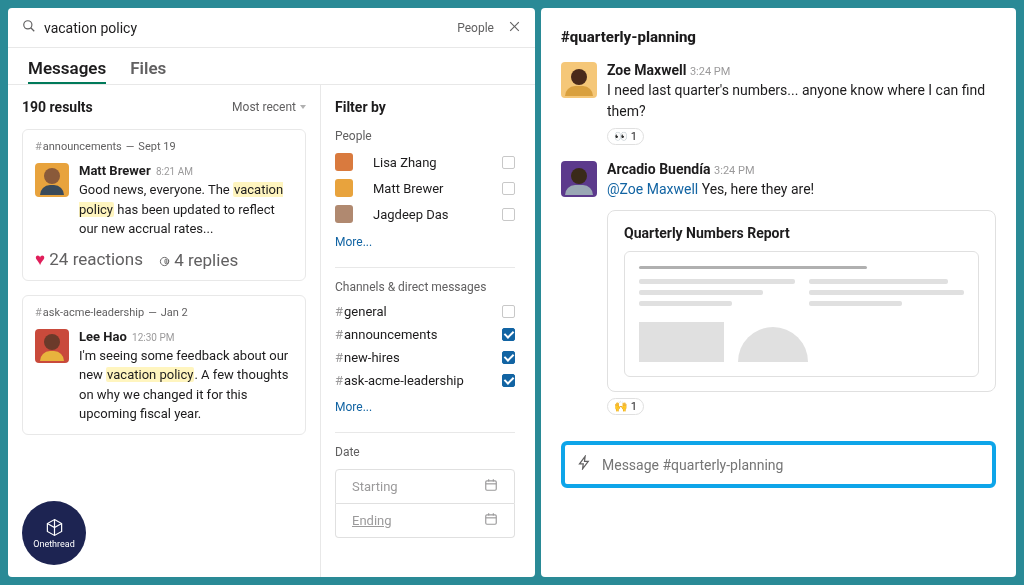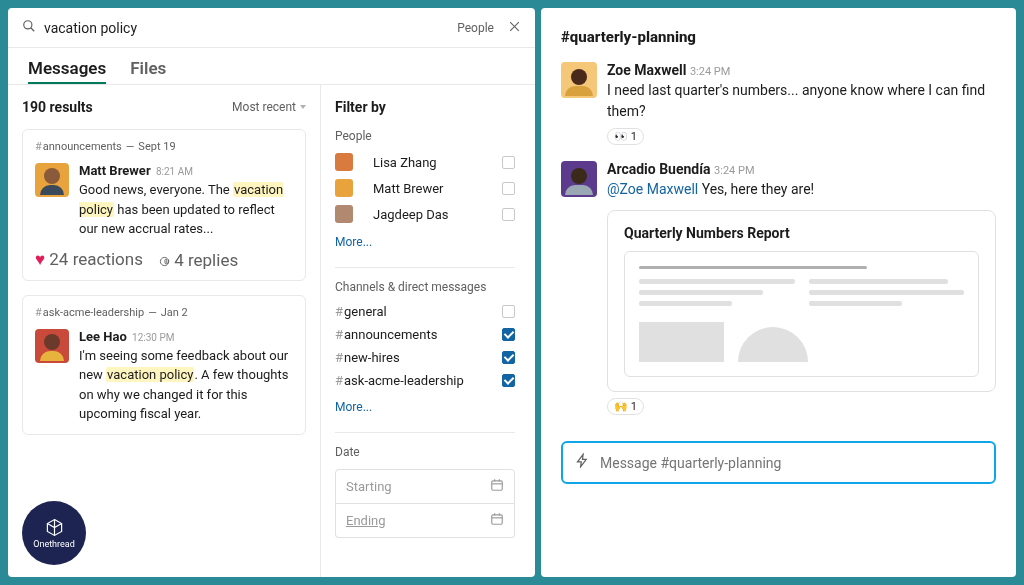--- a/index.html
+++ b/index.html
@@ -60,21 +60,21 @@
 .mini-av { width: 18px; height: 18px; border-radius: 3px; }
 .mini-av.c1 { background: #D97A3E; }
 .mini-av.c2 { background: #E8A33D; }
 .mini-av.c3 { background: #B08970; }
 .chk { width: 13px; height: 13px; border: 1px solid #c8c8c8; border-radius: 2px; cursor: pointer; }
 .chk.on { background: #1264a3; border-color: #1264a3; position: relative; }
 .chk.on::after { content: ""; position: absolute; left: 3px; top: 0px; width: 4px; height: 7px; border: solid #fff; border-width: 0 2px 2px 0; transform: rotate(45deg); }
 .more-link { font-size: 12px; color: #1264a3; cursor: pointer; margin-top: 2px; margin-bottom: 4px; display: inline-block; }
 .hash { color: #9b9a9b; margin-right: 1px; }
 .filter-divider { border-top: 1px solid #e8e8e8; margin: 14px 0 12px; }
-.date-row { display: flex; align-items: center; justify-content: space-between; border: 1px solid #e0e0e0; border-radius: 4px 4px 0 0; padding: 8px 10px; font-size: 13px; color: #9b9a9b; }
+.date-row { display: flex; align-items: center; justify-content: space-between; border: 1px solid #e0e0e0; border-radius: 4px 4px 0 0; padding: 8px 16px; font-size: 13px; color: #9b9a9b; }
 .date-row + .date-row { border-top: none; border-radius: 0 0 4px 4px; text-decoration: underline; }
 .cal-icon svg { width: 14px; height: 14px; color: #9b9a9b; }
 
 
 .channel-name { font-size: 15px; font-weight: 800; color: #1d1c1d; padding: 20px 0 16px; }
 .rmsg { display: flex; gap: 10px; margin-bottom: 16px; }
 .ravatar { width: 36px; height: 36px; border-radius: 4px; flex-shrink: 0; overflow: hidden; }
 .rmsg-body { flex: 1; font-size: 14px; color: #1d1c1d; }
 .rmsg-author { font-weight: 700; display: inline; }
 .rmsg-time { font-size: 11px; color: #9b9a9b; }
@@ -89,21 +89,21 @@
 .doc-cols { display: flex; gap: 14px; margin-top: 10px; }
 .doc-col { flex: 1; }
 .doc-thin { height: 5px; background: #e0e0e0; border-radius: 2px; margin-bottom: 6px; }
 .doc-thin.w80 { width: 80%; }
 .doc-thin.w60 { width: 60%; }
 .doc-thin.w90 { width: 90%; }
 .doc-shapes { display: flex; gap: 14px; margin-top: 10px; align-items: flex-end; }
 .doc-block { width: 85px; height: 40px; background: #e0e0e0; }
 .doc-circle { width: 70px; height: 35px; background: #e0e0e0; border-radius: 70px 70px 0 0; }
 
-.composer { border: 2px solid #0ea5e9; border-radius: 6px; display: flex; align-items: center; padding: 10px 12px; margin-top: 10px; }
+.composer { border: 4px solid #0ea5e9; border-radius: 6px; display: flex; align-items: center; padding: 10px 12px; margin-top: 10px; }
 .bolt-icon svg { width: 15px; height: 15px; color: #616061; margin-right: 10px; }
 .composer-input { border: none; outline: none; flex: 1; font-size: 14px; color: #9b9a9b; }
 
 
 .badge { position: absolute; left: 22px; bottom: 20px; width: 64px; height: 64px; background: #1d2452; border-radius: 50%; display: flex; flex-direction: column; align-items: center; justify-content: center; color: #fff; font-size: 9px; }
 .badge-cube { width: 19px; height: 19px; margin-bottom: 2px; }
 .badge-cube svg { width: 100%; height: 100%; }
 </style>
 </head>
 <body>

